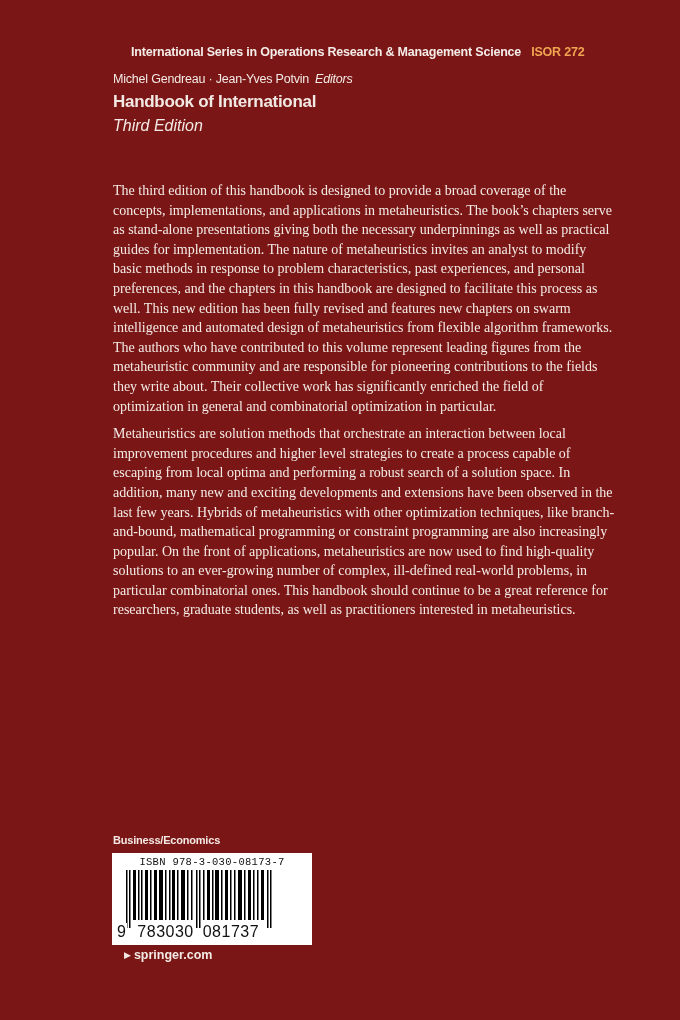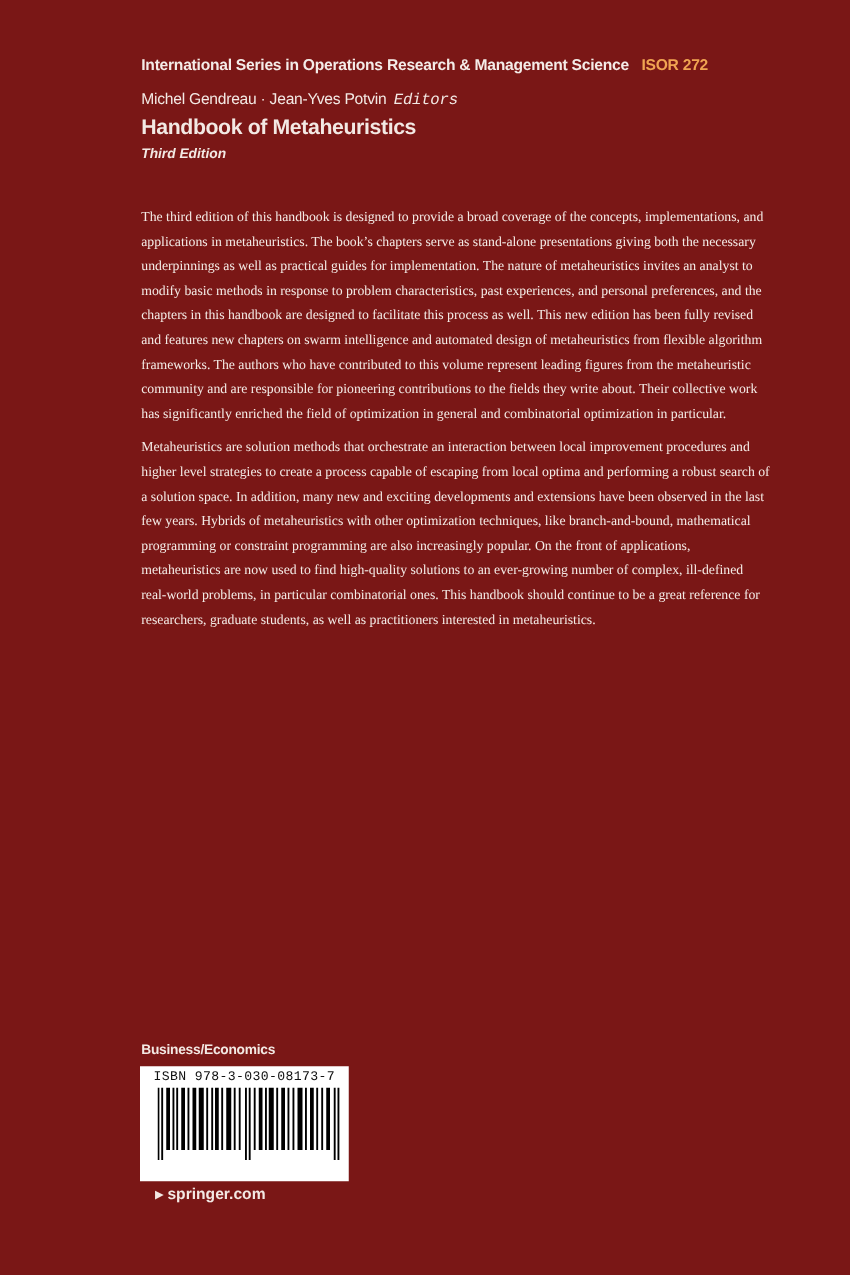--- a/index.html
+++ b/index.html
@@ -6,50 +6,50 @@
   body {
     width: 680px; height: 1020px; overflow: hidden;
     background: #7a1716;
     color: #f3e9e4;
     position: relative;
   }
   .sans { font-family: "Liberation Sans", "DejaVu Sans", sans-serif; }
   .serif { font-family: "Liberation Serif", "DejaVu Serif", serif; }
 
   .series {
-    position: absolute; left: 113px; top: 45px;
+    position: absolute; left: 131px; top: 45px;
     font-size: 12.5px; font-weight: bold; letter-spacing: -0.2px;
     white-space: nowrap; color: #f4ece8;
   }
   .series .isor { color: #f0a452; margin-left: 10px; }
   .editors {
     position: absolute; left: 113px; top: 72px;
     font-size: 12.5px; white-space: nowrap; letter-spacing: -0.2px;
   }
-  .editors .role { font-style: italic; margin-left: 6px; font-family: Liberation Mono, monospace; }
+  .editors .role { font-style: italic; margin-left: 6px; }
   .title {
     position: absolute; left: 113px; top: 92px;
     font-size: 17px; font-weight: bold; letter-spacing: -0.3px;
     white-space: nowrap;
   }
   .edition {
     position: absolute; left: 113px; top: 117px;
-    font-size: 11px; font-style: italic; white-space: nowrap; font-weight: bold;
+    font-size: 16px; font-style: italic; white-space: nowrap;
   }
   .body {
-    position: absolute; left: 113px; top: 165px; width: 503px;
-    font-size: 11px; line-height: 19.6px; color: #f4ebe6;
+    position: absolute; left: 113px; top: 181px; width: 503px;
+    font-size: 14px; line-height: 19.6px; color: #f4ebe6;
   }
   .body p { margin: 0 0 8px 0; }
   .category {
     position: absolute; left: 113px; top: 834px;
     font-size: 11px; font-weight: bold; letter-spacing: -0.2px;
   }
   .barcode-box {
-    position: absolute; left: 112px; top: 853px; width: 167px; height: 92px;
+    position: absolute; left: 112px; top: 853px; width: 200px; height: 92px;
     background: #ffffff; color: #000;
   }
   .isbn-text {
     position: absolute; left: 0; right: 0; top: 3px; text-align: center;
     font-family: "Liberation Mono", "DejaVu Sans Mono", monospace;
     font-size: 10.5px; letter-spacing: 0.3px; color: #111;
   }
   .bars {
     position: absolute; left: 14px; top: 17px; width: 146px; height: 58px;
   }
@@ -69,21 +69,21 @@
 <body>
 
 <div class="series sans">
   <span>International Series in Operations Research &amp; Management Science</span><span class="isor">ISOR 272</span>
 </div>
 
 <div class="editors sans">
   <span>Michel Gendreau · Jean-Yves Potvin</span><span class="role">Editors</span>
 </div>
 
-<div class="title sans">Handbook of Metaheuristics</div>
+<div class="title sans">Handbook of International</div>
 <div class="edition sans">Third Edition</div>
 
 <div class="body serif">
   <p>The third edition of this handbook is designed to provide a broad coverage of the concepts, implementations, and applications in metaheuristics. The book’s chapters serve as stand-alone presentations giving both the necessary underpinnings as well as practical guides for implementation. The nature of metaheuristics invites an analyst to modify basic methods in response to problem characteristics, past experiences, and personal preferences, and the chapters in this handbook are designed to facilitate this process as well. This new edition has been fully revised and features new chapters on swarm intelligence and automated design of metaheuristics from flexible algorithm frameworks. The authors who have contributed to this volume represent leading figures from the metaheuristic community and are responsible for pioneering contributions to the fields they write about. Their collective work has significantly enriched the field of optimization in general and combinatorial optimization in particular.</p>
   <p>Metaheuristics are solution methods that orchestrate an interaction between local improvement procedures and higher level strategies to create a process capable of escaping from local optima and performing a robust search of a solution space. In addition, many new and exciting developments and extensions have been observed in the last few years. Hybrids of metaheuristics with other optimization techniques, like branch-and-bound, mathematical programming or constraint programming are also increasingly popular. On the front of applications, metaheuristics are now used to find high-quality solutions to an ever-growing number of complex, ill-defined real-world problems, in particular combinatorial ones. This handbook should continue to be a great reference for researchers, graduate students, as well as practitioners interested in metaheuristics.</p>
 </div>
 
 <div class="category sans">Business/Economics</div>
 
 <div class="barcode-box">
@@ -119,17 +119,22 @@
       <rect x="112" y="0" width="4" height="50"></rect>
         <rect x="118" y="0" width="1.5" height="50"></rect>
       <rect x="122" y="0" width="3" height="50"></rect>
         <rect x="127" y="0" width="1.5" height="50"></rect>
       <rect x="131" y="0" width="1.5" height="50"></rect>
         <rect x="135" y="0" width="3" height="50"></rect>
       <rect x="141" y="0" width="1.5" height="58"></rect>
         <rect x="144" y="0" width="1.5" height="58"></rect>
     </g>
   </svg>
+  <div class="ean-digits">
+    <span>9</span>
+    <span style="margin-left:4px">783030</span>
+    <span style="margin-left:2px">081737</span>
+  </div>
 </div>
 
 <div class="springer sans">
   <span class="arrow">▶</span><span>springer.com</span>
 </div>
 
 </body></html>

